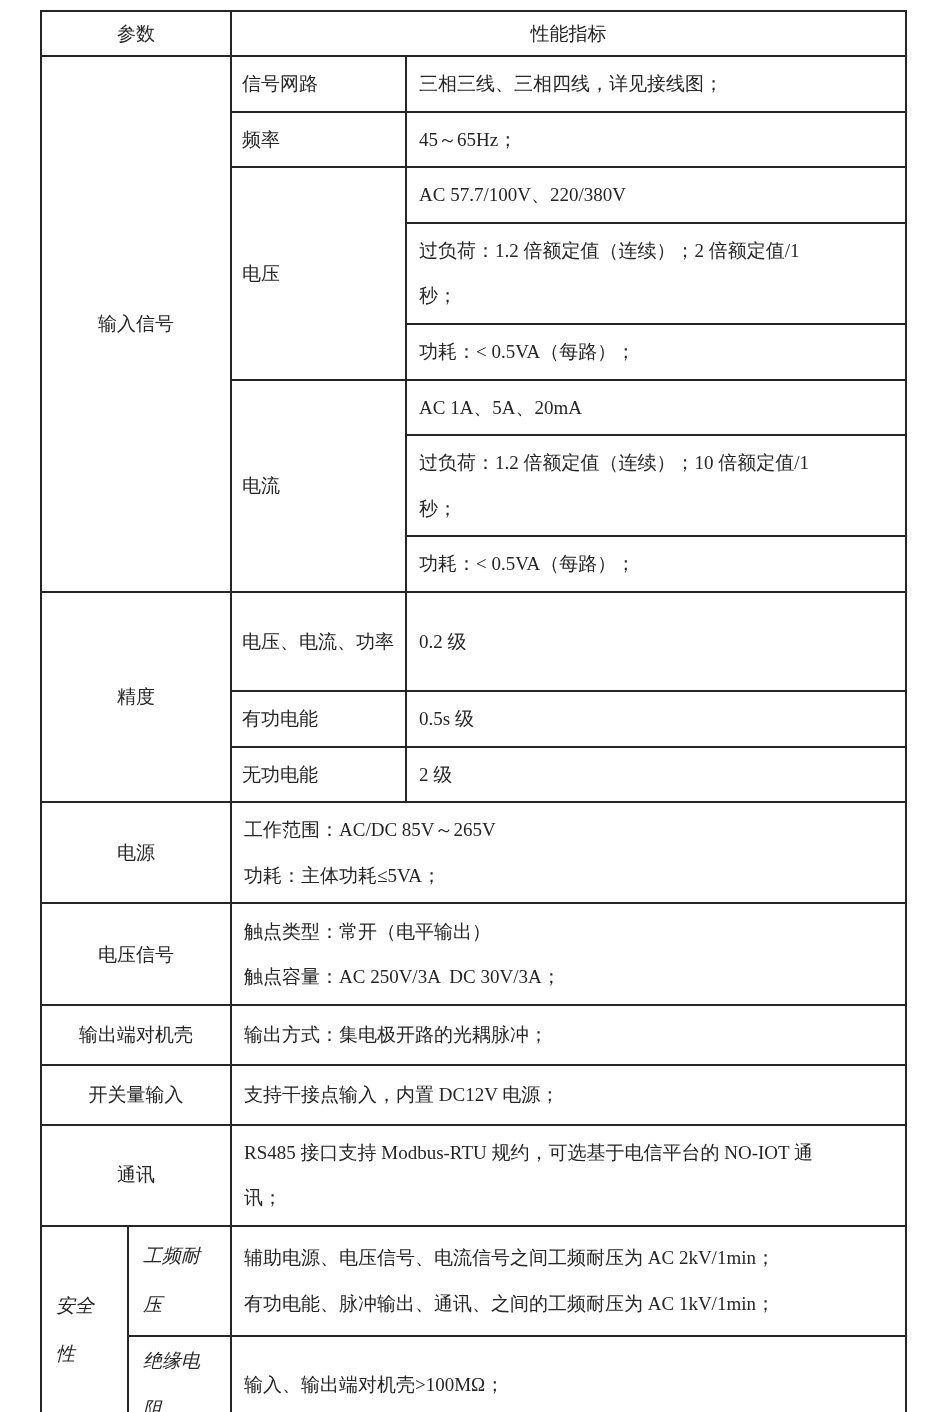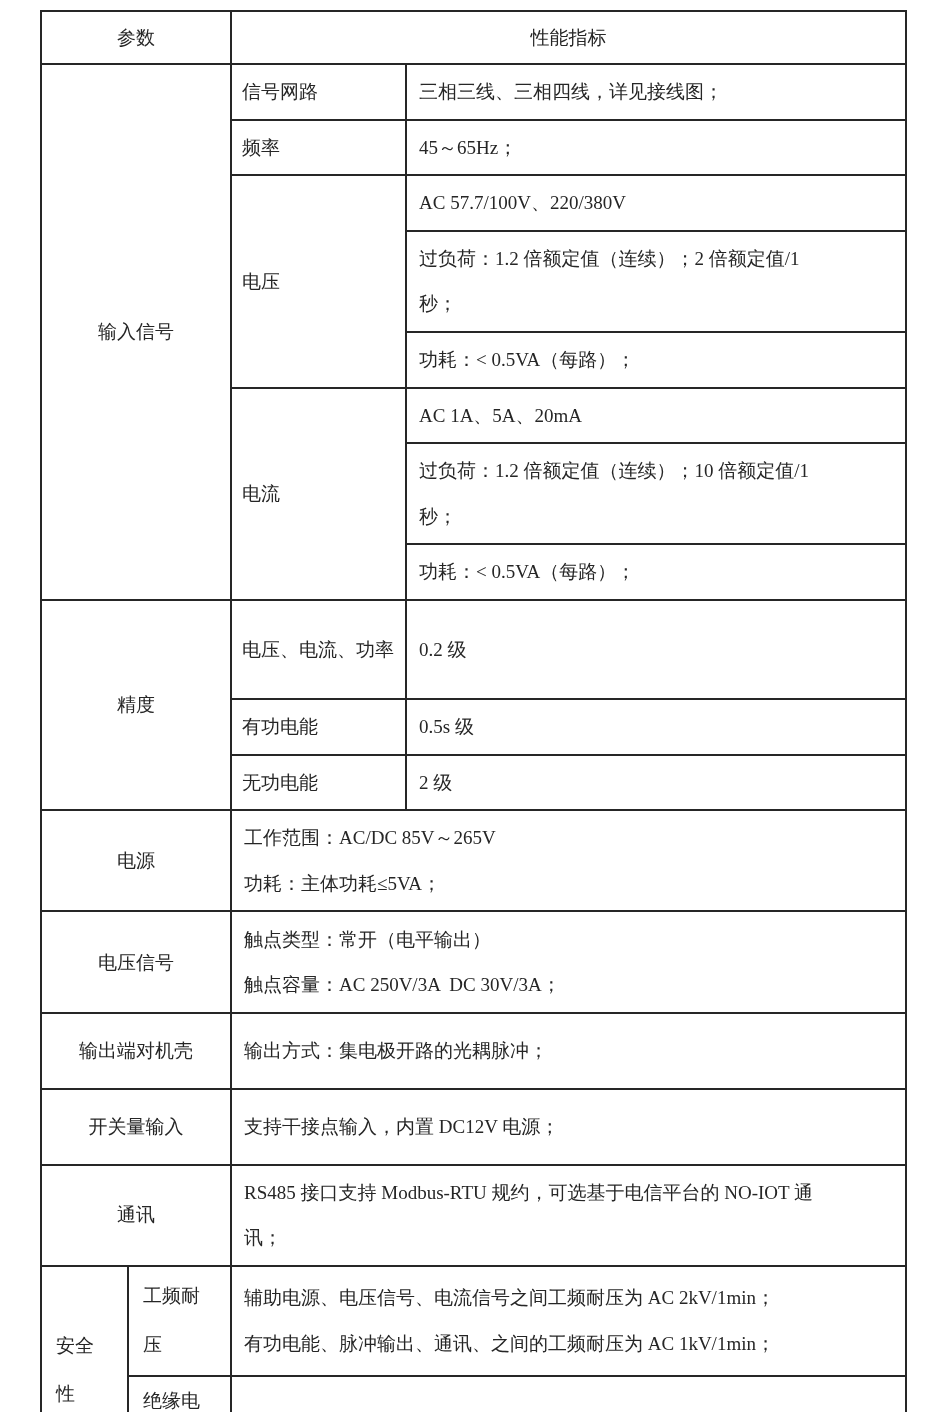--- a/index.html
+++ b/index.html
@@ -30,21 +30,21 @@
   }
   th.hdr {
     font-weight: bold;
     font-size: 20px;
     text-align: center;
     vertical-align: middle;
   }
   td.group {
     text-align: center;
     vertical-align: middle;
-    padding: 14px 4px;
+    padding: 6px 4px;
     line-height: 2.4;
   }
   td.sub {
     text-align: left;
     vertical-align: middle;
     padding: 0 10px;
     line-height: 2.4;
   }
   td.val {
     text-align: left;
@@ -56,38 +56,39 @@
   td.safety-col {
     text-align: left;
     vertical-align: middle;
     padding: 0 0 0 14px;
     line-height: 2.55;
   }
   td.safety-col .wrapbox {
     display: inline-block;
     width: 46px;
     white-space: normal;
+    font-style: italic;
   }
   td.safety-sub .wrapbox {
     width: 64px;
   }
 </style>
 </head>
 <body>
 
 <table class="spec">
   <colgroup>
     <col style="width:87px">
     <col style="width:103px">
     <col style="width:175px">
     <col style="width:500px">
   </colgroup>
 
   <tbody>
-      <tr style="height:53px">
+      <tr style="height:45px">
     <th class="hdr" colspan="2">参数</th>
     <th class="hdr" colspan="2">性能指标</th>
   </tr>
 
   <tr style="height:53px">
     <td class="group" colspan="2" rowspan="8">输入信号</td>
     <td class="sub">信号网路</td>
     <td class="val">三相三线、三相四线，详见接线图；</td>
   </tr>
   <tr style="height:53px">

